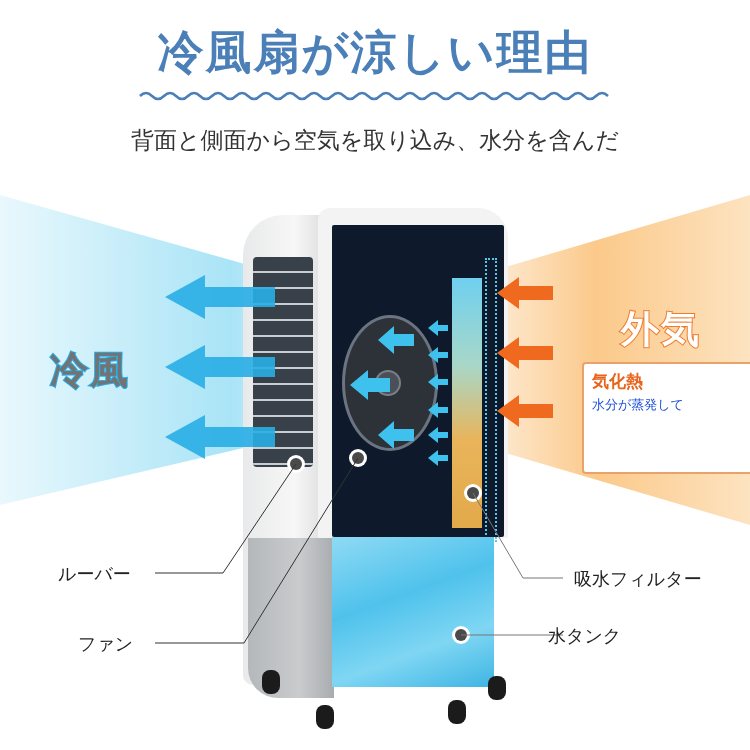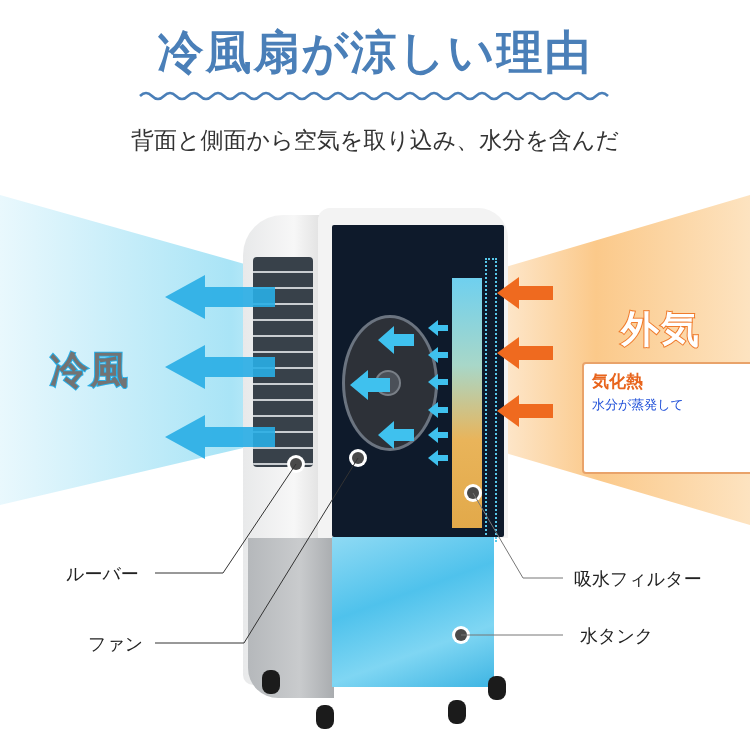--- a/index.html
+++ b/index.html
@@ -133,16 +133,16 @@
   <g stroke="#333" stroke-width="1" fill="none">
     <polyline points="296,464 223,573 155,573"></polyline>
     <polyline points="358,458 244,643 155,643"></polyline>
   </g>
   <g stroke="#777" stroke-width="1" fill="none">
     <polyline points="473,493 523,578 563,578"></polyline>
     <polyline points="461,635 563,635"></polyline>
   </g>
 </svg>
 
-<div class="abs callout" style="left:66px;top:562px;text-align:center;">ルーバー</div>
-<div class="abs callout" style="left:78px;top:632px;margin-left:10px;">ファン</div>
+<div class="abs callout" style="left:58px;top:562px;text-align:center;">ルーバー</div>
+<div class="abs callout" style="left:78px;top:632px;">ファン</div>
 <div class="abs callout" style="left:574px;top:567px;">吸水フィルター</div>
-<div class="abs callout" style="left:580px;top:624px;">水タンク</div>
+<div class="abs callout" style="left:548px;top:624px;">水タンク</div>
 
 </body></html>

